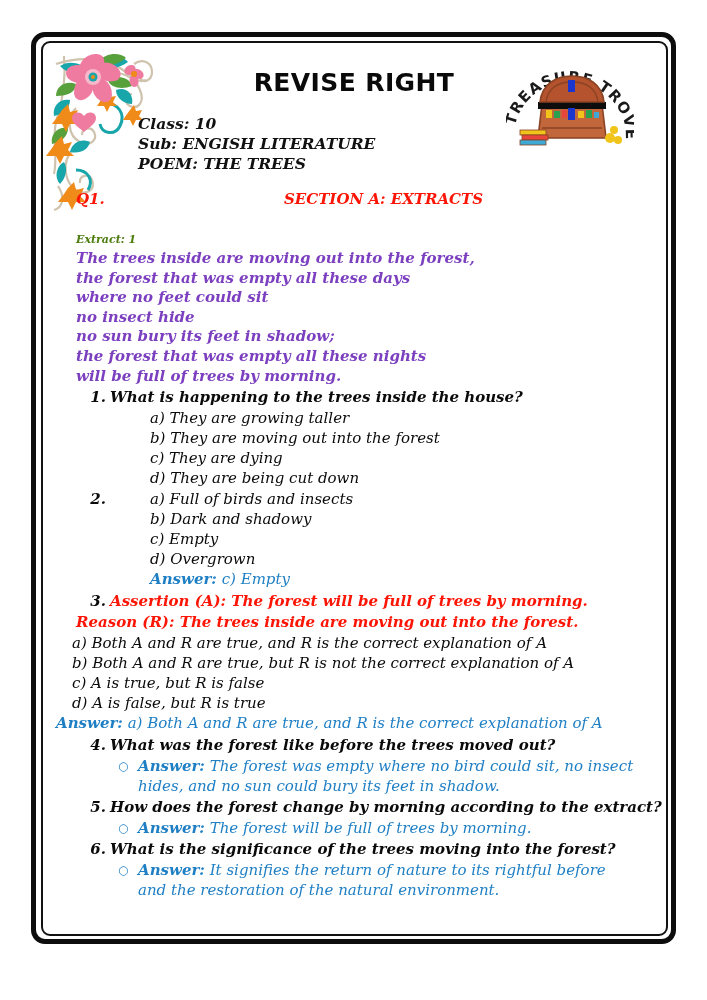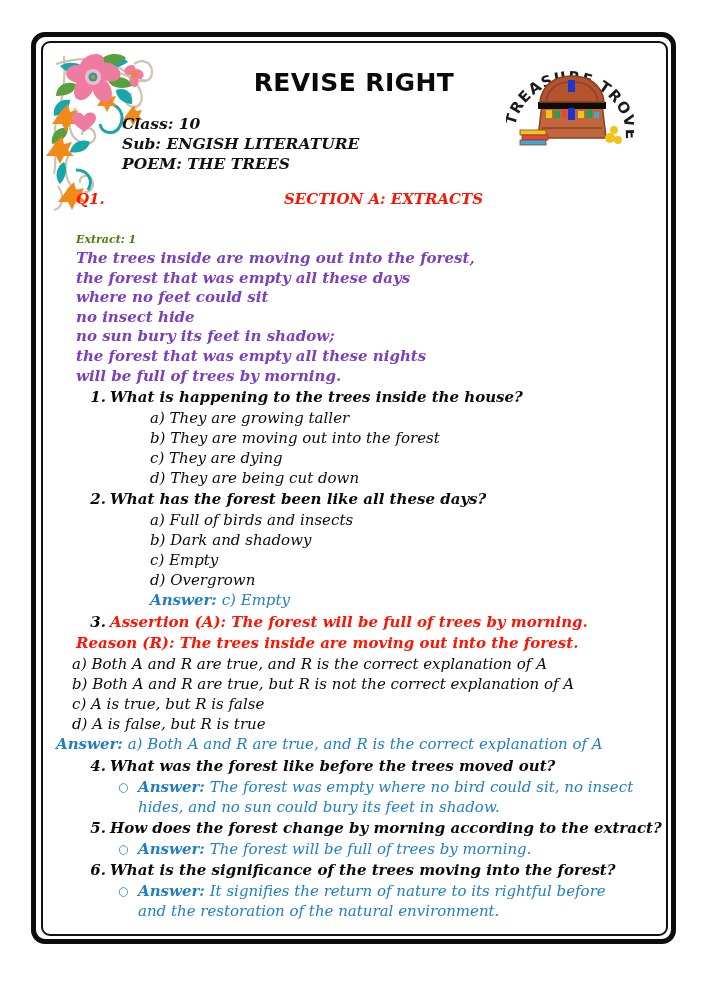--- a/index.html
+++ b/index.html
@@ -89,21 +89,21 @@
     position: absolute;
     left: 78px;
     top: 70px;
     font-family: "DejaVu Serif", serif;
     font-style: italic;
     font-weight: bold;
     font-size: 15.5px;
     color: #111111;
     line-height: 20px;
   }
-  .meta-block div { white-space: nowrap; }
+  .meta-block div { white-space: nowrap; padding-left: 16px; }
 
   
   .section-row {
     position: absolute;
     left: 32px;
     top: 146px;
     width: 560px;
     font-family: "DejaVu Serif", serif;
     font-style: italic;
     font-weight: bold;
@@ -368,21 +368,20 @@
         </div>
         <div class="opt">a) They are growing taller</div>
         <div class="opt">b) They are moving out into the forest</div>
         <div class="opt">c) They are dying</div>
         <div class="opt">d) They are being cut down</div>
       </div>
 
       <div class="qblock">
         <div class="q-line">
           <span class="q-num">2.</span>
-          <span>What has the forest been like all these days?</span>
         </div>
         <div class="opt">a) Full of birds and insects</div>
         <div class="opt">b) Dark and shadowy</div>
         <div class="opt">c) Empty</div>
         <div class="opt">d) Overgrown</div>
         <div class="ans">
           <span class="ans-lbl">Answer:</span>
           <span>c) Empty</span>
         </div>
       </div>

